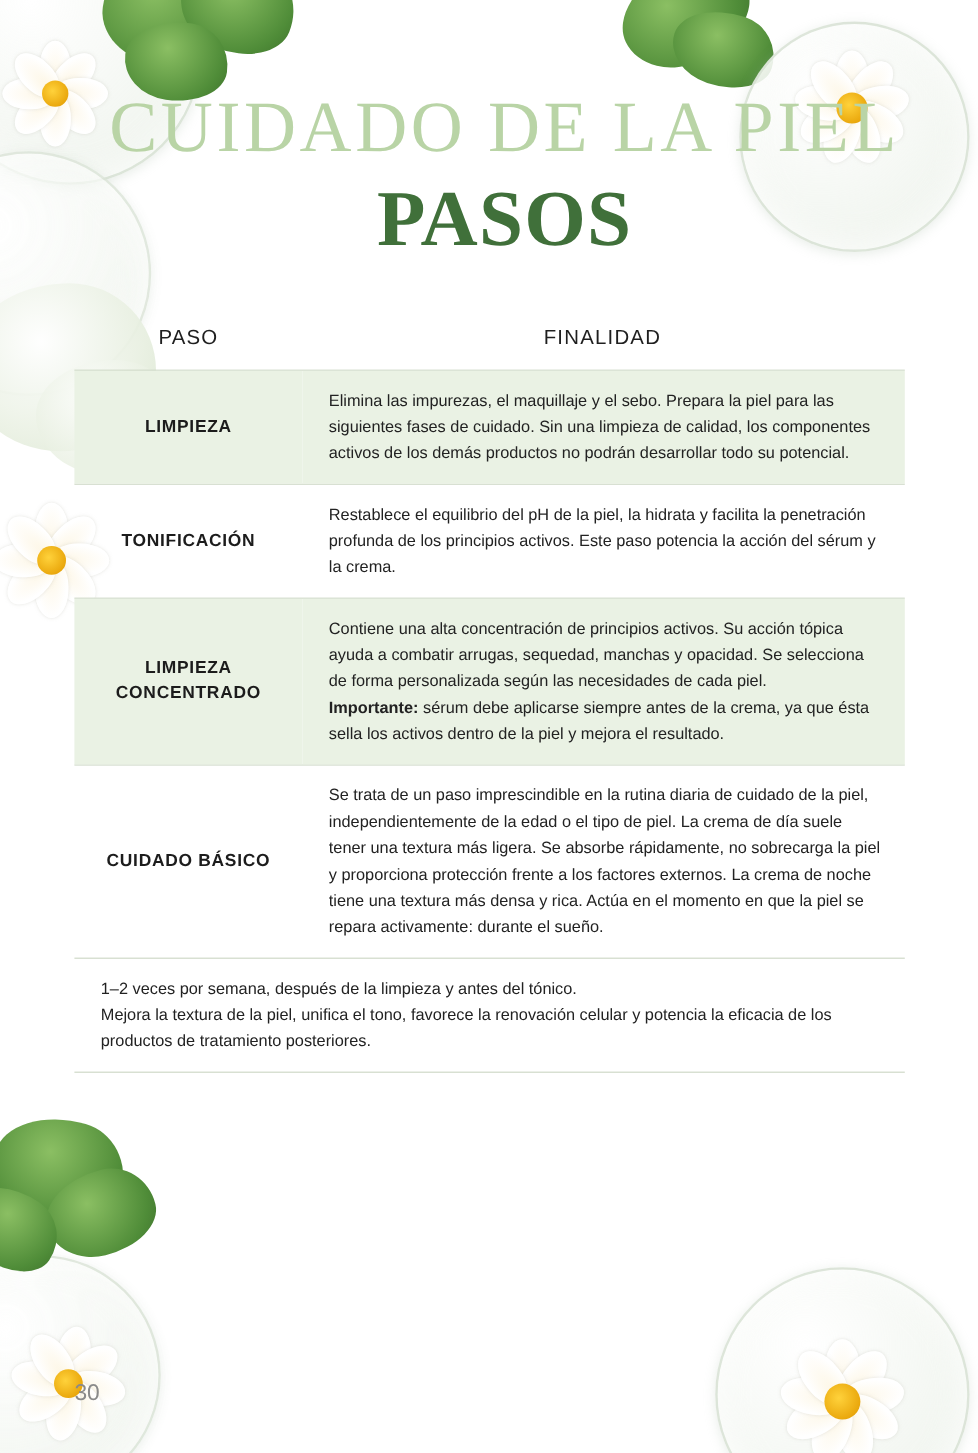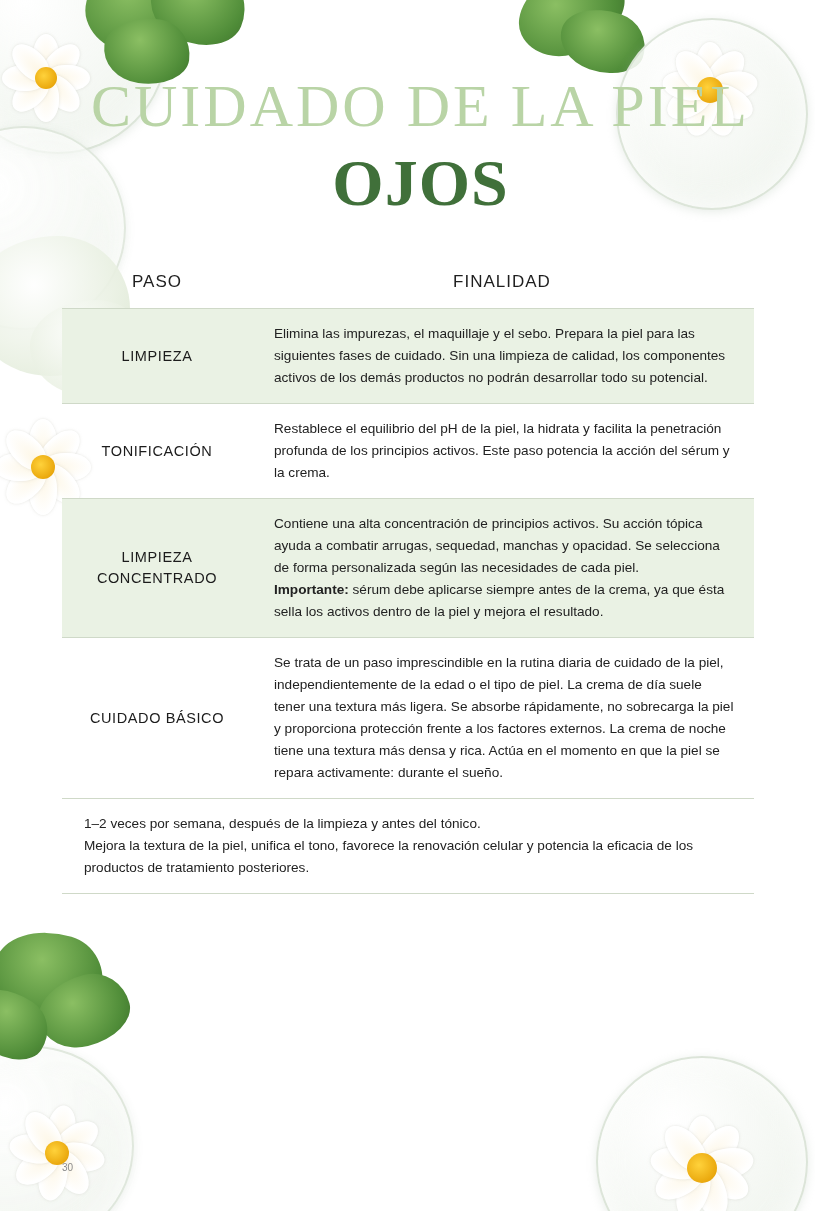--- a/index.html
+++ b/index.html
@@ -131,40 +131,41 @@
     display: flex;
     align-items: center;
     justify-content: center;
     text-align: center;
     font-size: 14.5px;
     letter-spacing: 0.6px;
     line-height: 1.45;
     color: #1c1c1c;
     padding: 14px 10px;
     box-sizing: border-box;
+    font-weight: bold;
   }
   .cell-purpose {
     flex: 1;
     padding: 14px 18px 14px 22px;
     box-sizing: border-box;
     font-size: 13.6px;
     line-height: 1.62;
     color: #222;
     display: flex;
     align-items: center;
   }
   .cell-purpose p { margin: 0; }
   .cell-purpose b { font-weight: bold; }
 
   
   .page-num {
     position: absolute;
     left: 62px;
     bottom: 38px;
-    font-size: 10px;
+    font-size: 19px;
     color: #8a8a8a;
     z-index: 7;
   }
 </style>
 </head>
 <body>
 
 <div class="bg-layer">
 
   <div class="petri" style="left:-52px; top:-66px; width:216px; height:216px;"></div>
@@ -247,21 +248,21 @@
     <div class="petal" style="width:30px;height:52px;transform:translate(-50%,-100%) rotate(240deg);transform-origin:50% 100%;"></div>
     <div class="petal" style="width:30px;height:52px;transform:translate(-50%,-100%) rotate(280deg);transform-origin:50% 100%;"></div>
     <div class="petal" style="width:30px;height:52px;transform:translate(-50%,-100%) rotate(320deg);transform-origin:50% 100%;"></div>
     <div class="core" style="width:30px;height:30px;"></div>
   </div>
 
 </div>
 
 <div class="title-wrap">
   <h1 class="title-main">CUIDADO DE LA PIEL</h1>
-  <h2 class="title-sub">OJOS</h2>
+  <h2 class="title-sub">PASOS</h2>
 </div>
 
 <div class="table">
 
   <div class="thead">
     <div class="th-step">PASO</div>
     <div class="th-purpose">FINALIDAD</div>
   </div>
 
   <div class="row shaded">

